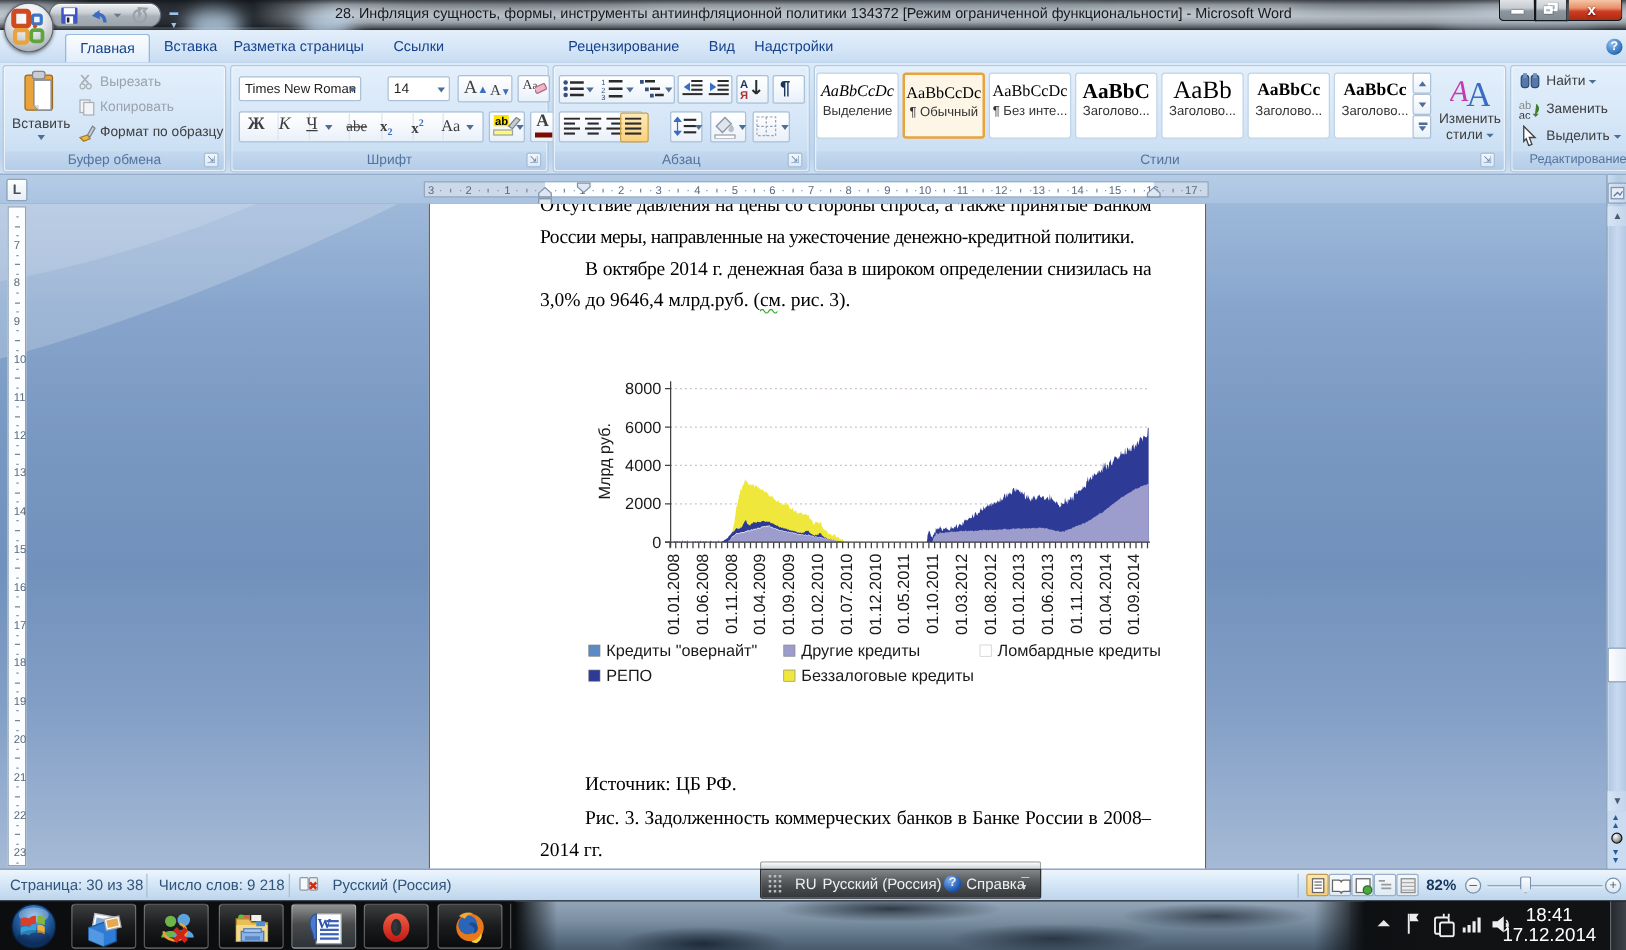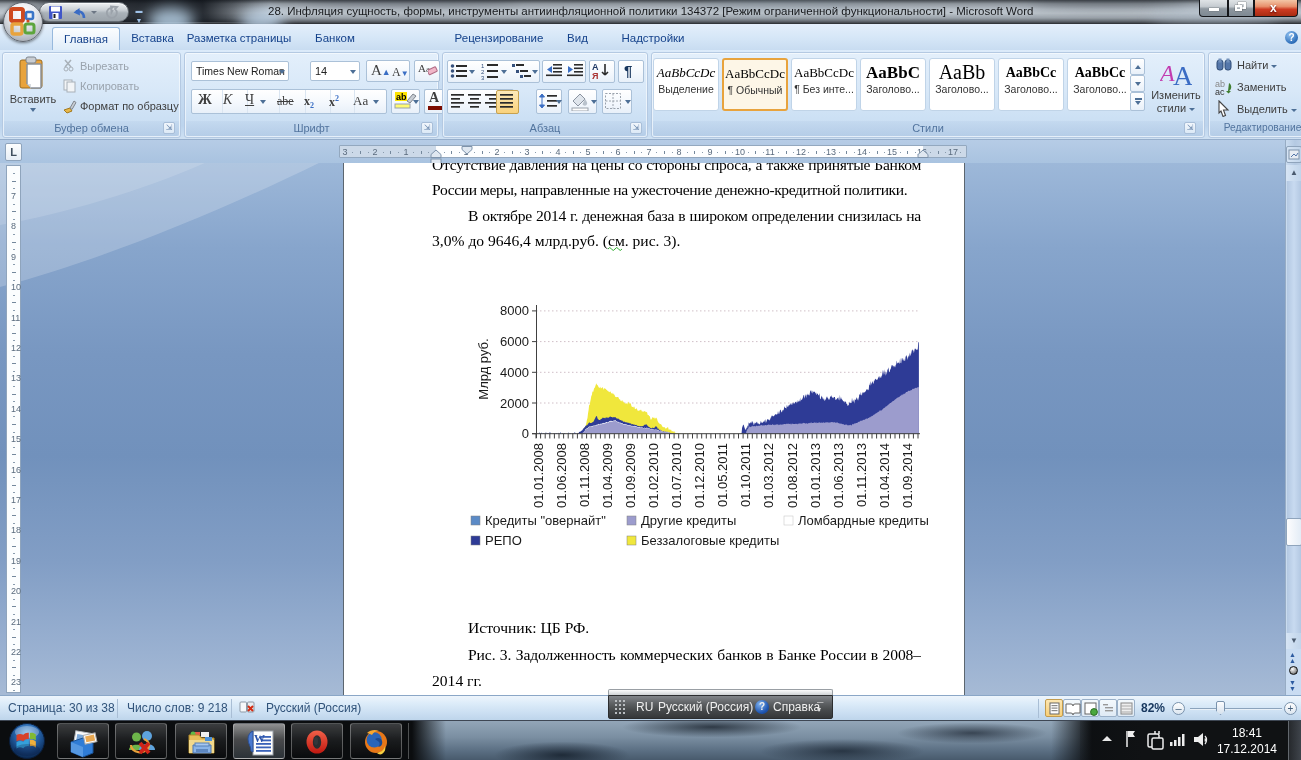--- a/index.html
+++ b/index.html
@@ -78,21 +78,21 @@
   background:linear-gradient(#eef5fc 0%,#ddecf9 30%,#cbdff2 70%,#bed5eb 100%);
   border-top:1px solid #8ba7c7;font-size:12px;color:#31537a;}
 #statusbar .it{position:absolute;top:5px;white-space:nowrap;}
 #statusbar .vsep{position:absolute;top:3px;width:1px;height:19px;background:#a9bed5;}
 .vwbtn{position:absolute;top:3px;width:18px;height:18px;border:1px solid #9ab0c8;border-radius:2px;background:linear-gradient(#f4f9fd,#dfeaf5);}
 .vwbtn.on{background:linear-gradient(#fce6b1,#f8cf77);border-color:#c29b4e;}
 #langbar{left:608px;top:689px;width:225px;height:31px;z-index:40;}
 #taskbar{left:0;top:720px;width:1301px;height:40px;background:#0b0d0f;overflow:hidden;border-top:1px solid #3e4754;}
 .tbtn{position:absolute;top:2px;width:52px;height:36px;border-radius:3px;border:1px solid rgba(255,255,255,.3);
   background:linear-gradient(rgba(255,255,255,.2),rgba(255,255,255,.06) 50%,rgba(0,0,0,.1));}
-#clock{position:absolute;right:24px;top:4px;text-align:center;font-size:12px;color:#fff;line-height:16px;white-space:nowrap;}
+#clock{position:absolute;right:24px;top:4px;text-align:center;font-size:15px;color:#fff;line-height:16px;white-space:nowrap;}
 #showdesk{position:absolute;right:0;top:0;width:13px;height:40px;border-left:1px solid #62676d;background:linear-gradient(90deg,#26292d,#3f444b);}
 svg{display:block;}
 .ic{position:absolute;}
 </style></head>
 <body>
 <div id="screen">
   <div class="abs" id="titlebar">
     <div style="position:absolute;left:30px;top:0;width:240px;height:22px;background:linear-gradient(90deg,rgba(16,20,26,0) 0%,rgba(14,18,24,.78) 18%,rgba(12,16,22,.85) 72%,rgba(16,20,26,0) 100%);"></div>
     <div class="blob" style="left:148px;top:8px;width:46px;height:26px;background:rgba(185,210,232,.85);"></div>
     <div class="blob" style="left:240px;top:10px;width:44px;height:24px;background:rgba(190,212,234,.8);"></div>
@@ -135,25 +135,25 @@
           <rect x="21" y="21" width="9" height="9" rx="2" stroke="#5da53c" stroke-width="3"></rect>
         </g>
         <circle cx="24" cy="18" r="1.6" fill="#cf4a1f"></circle>
       </svg>
     </div>
   </div>
   <div class="abs" id="tabrow">
     <div class="rtab active" style="left:52px;width:68px;">Главная</div>
     <div class="rtab" style="left:125px;width:55px;">Вставка</div>
     <div class="rtab" style="left:186px;width:106px;">Разметка страницы</div>
-    <div class="rtab" style="left:310px;width:50px;">Банком</div>
+    <div class="rtab" style="left:310px;width:50px;">Ссылки</div>
     <div class="rtab" style="left:376px;width:58px;margin-top:36px;">Рассылки</div>
     <div class="rtab" style="left:453px;width:92px;">Рецензирование</div>
     <div class="rtab" style="left:561px;width:33px;">Вид</div>
-    <div class="rtab" style="left:601px;width:68px;margin-left:18px;">Надстройки</div>
+    <div class="rtab" style="left:601px;width:68px;">Надстройки</div>
     <div id="helpbtn">?</div>
   </div>
   <div class="abs" id="ribbon">
 <div class="rgroup" style="left:2px;width:179px;">
         <svg class="ic" style="left:14px;top:3px" width="30" height="36">
   <rect x="3" y="4" width="22" height="28" rx="2" fill="#e8a33d" stroke="#9a6b20"></rect>
   <rect x="9" y="1" width="10" height="6" rx="2" fill="#c9cdd2" stroke="#7e858d"></rect>
   <path d="M10,8 h14 v24 h-10 l-4,-4 z" fill="#fff" stroke="#8a919a"></path>
   <path d="M10,8 h14 v24 h-10 l-4,-4 z" fill="none" stroke="#8a919a"></path>
   <path d="M14,28 l-4,0 4,4 z" fill="#d8dce0"></path>

